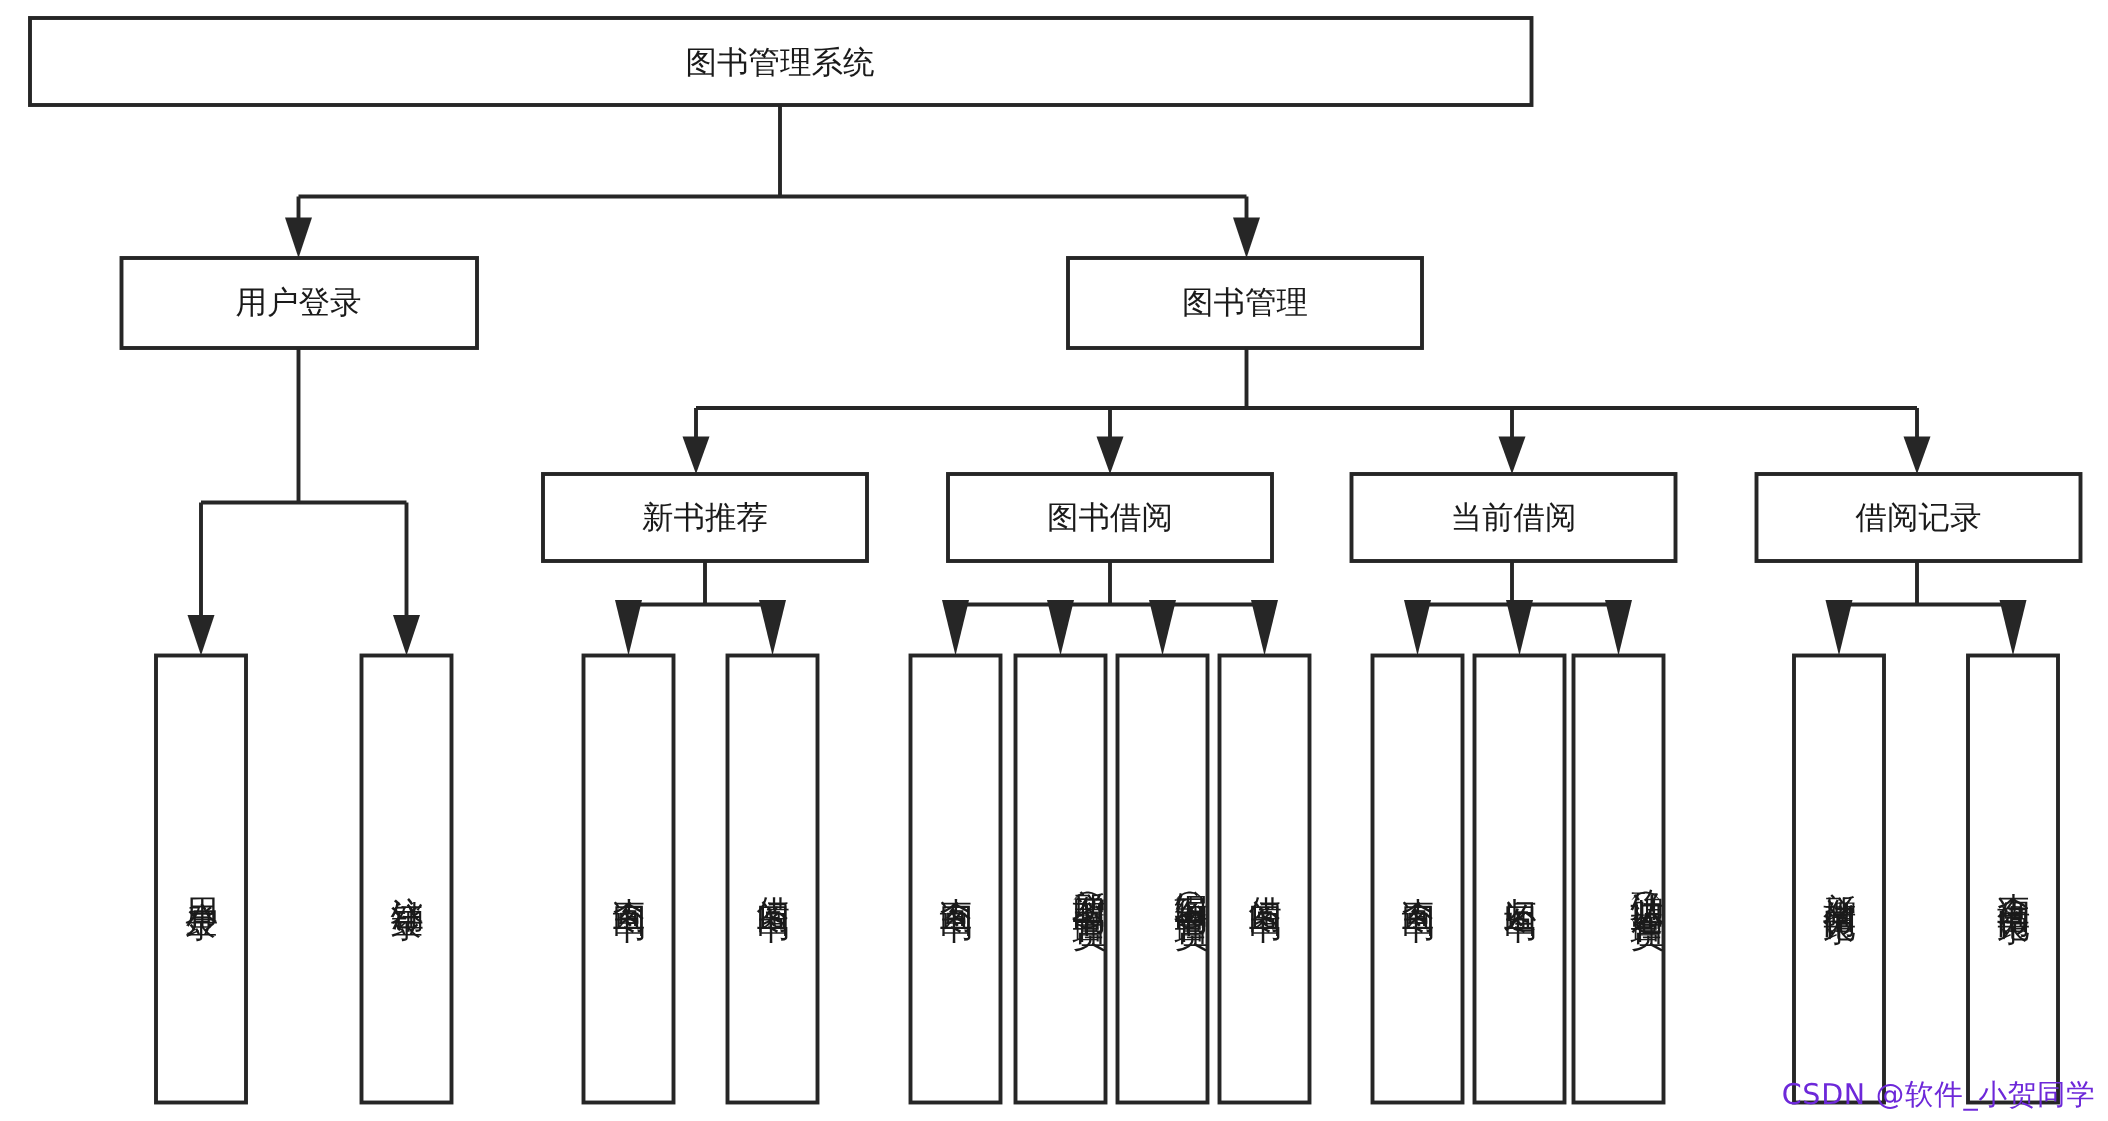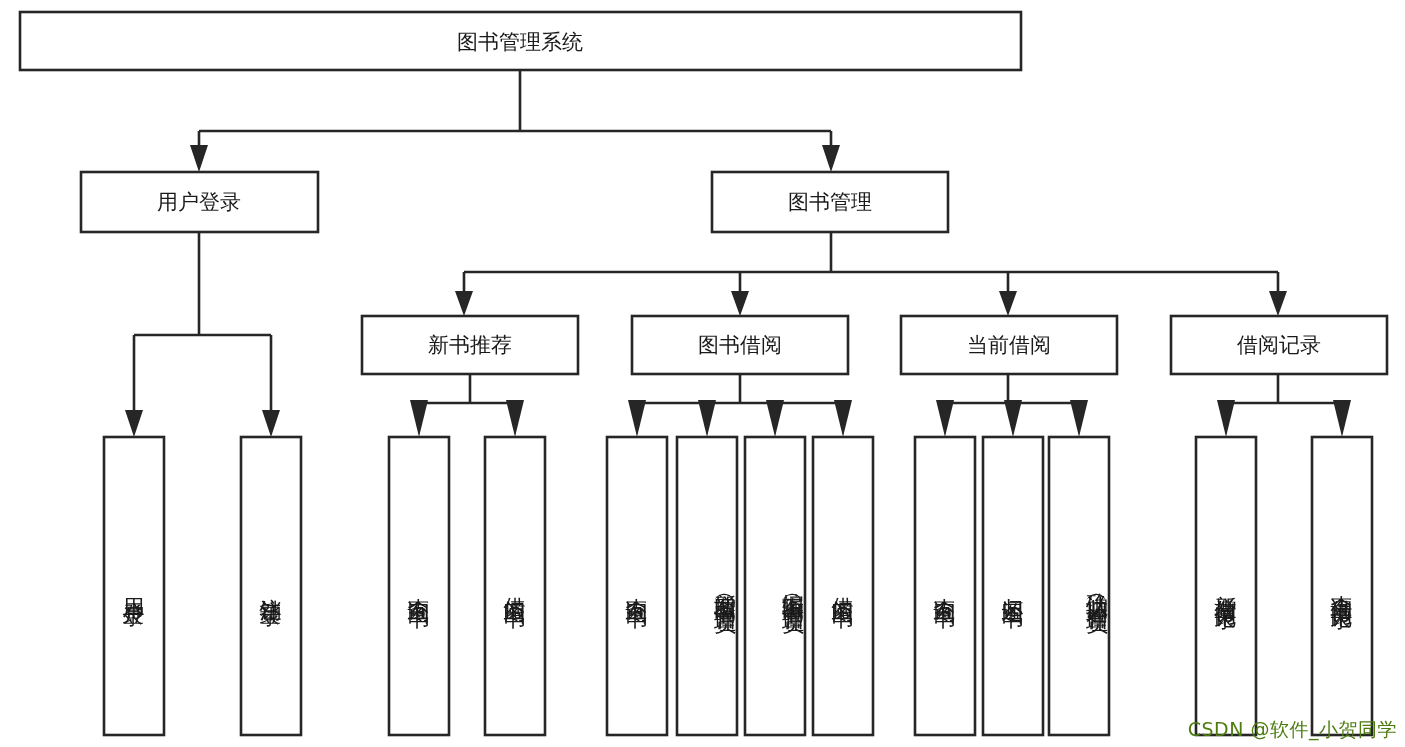--- a/index.html
+++ b/index.html
@@ -35,21 +35,21 @@
     font-family:"DejaVu Sans","Liberation Sans",sans-serif;
     white-space:nowrap;
     pointer-events:none;
   }
   .vert-wrap.center{align-items:center;}
   .watermark{
     position:absolute;
     right:8px;
     bottom:4px;
     font-size:19px;
-    color:#4d7c0f;
+    color:#6d28d9;
     font-family:"DejaVu Sans","Liberation Sans",sans-serif;
     letter-spacing:0.5px;
     white-space:nowrap;
   }
 </style>
 </head>
 <body>
 
 <div id="diagram-root">
 

